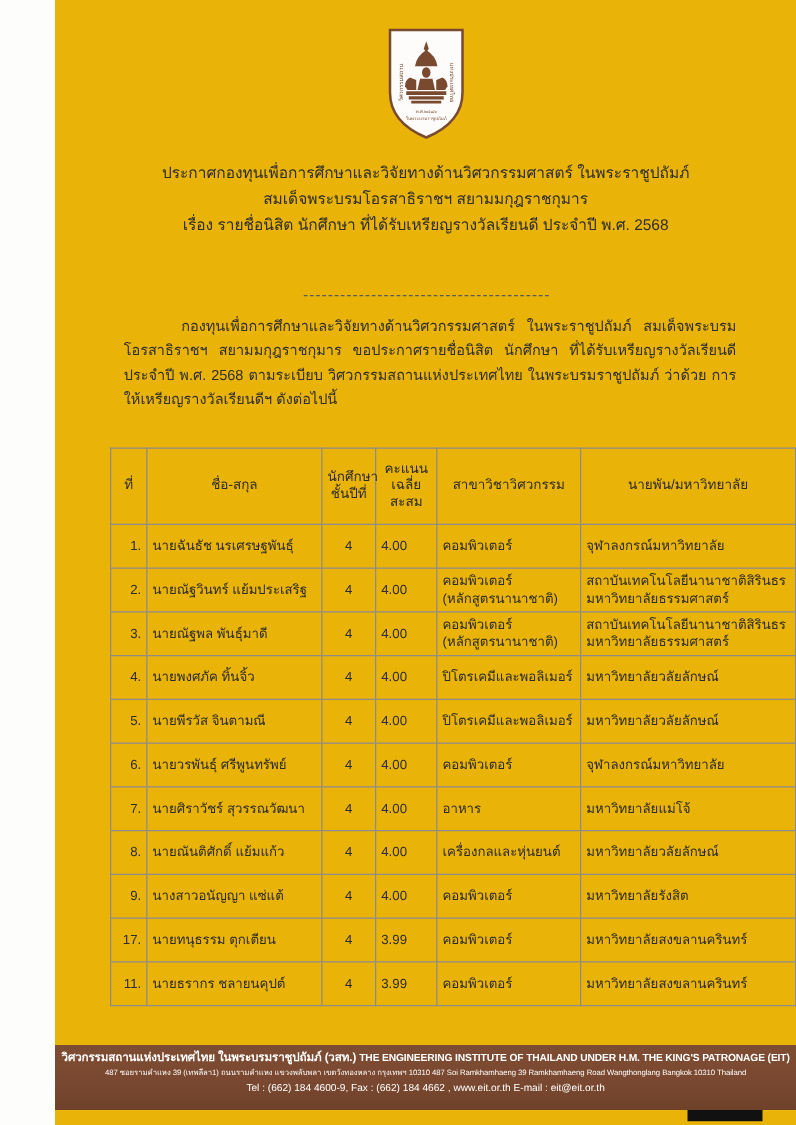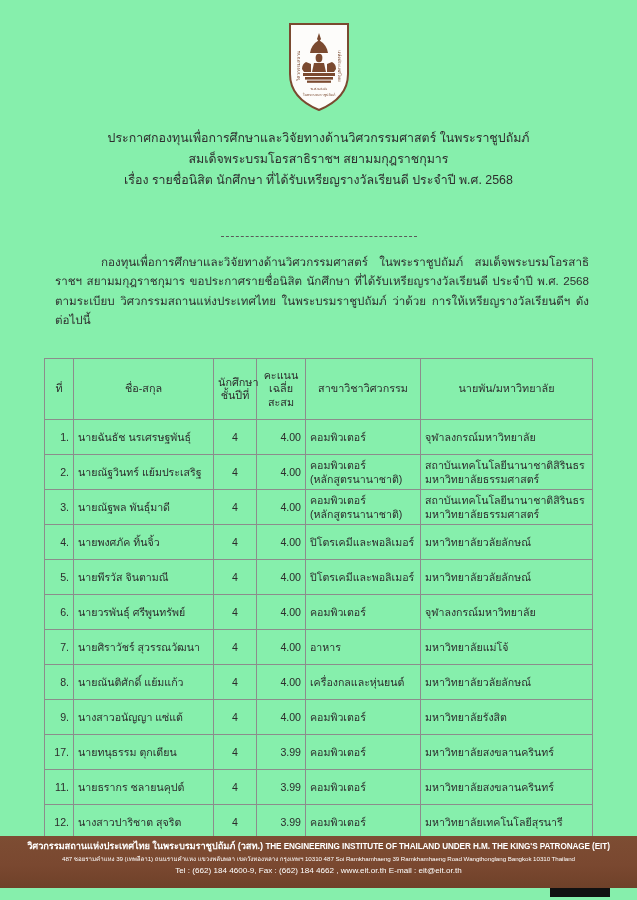--- a/index.html
+++ b/index.html
@@ -15,21 +15,22 @@
     overflow: hidden;
     font-family: "Liberation Sans", "DejaVu Sans", sans-serif;
     color: #2b2b2b;
     background: #fdfdfb;
   }
 
   
   .page {
     position: absolute;
     inset: 0;
-    background: #86efac;
+    background: #eab308;
+    margin-left: 44px;
   }
 
   
   .emblem-wrap {
     position: absolute;
     top: 18px;
     left: 0;
     right: 0;
     display: flex;
     justify-content: center;
@@ -113,21 +114,21 @@
     line-height: 13.5px;
     font-size: 10.8px;
   }
   table.grades tbody td {
     height: 28px;
     line-height: 14px;
   }
   td.c-no    { text-align: right;  padding-right: 6px; }
   td.c-name  { text-align: left;   padding-left: 10px; }
   td.c-year  { text-align: center; }
-  td.c-gpa   { text-align: right; }
+  td.c-gpa   { text-align: left; }
   td.c-field { text-align: left;   padding-left: 7px; }
   td.c-inst  { text-align: left;   padding-left: 8px; }
 
   col.w-no    { width: 29px; }
   col.w-name  { width: 140px; }
   col.w-year  { width: 43px; }
   col.w-gpa   { width: 49px; }
   col.w-field { width: 115px; }
   col.w-inst  { width: 172px; }
 
@@ -478,40 +479,20 @@
             <td class="c-gpa">
               <span class="sub">3.99</span>
             </td>
             <td class="c-field">
               <span class="sub">คอมพิวเตอร์</span>
             </td>
             <td class="c-inst">
               <span class="sub">มหาวิทยาลัยสงขลานครินทร์</span>
             </td>
           </tr>
-          <tr>
-            <td class="c-no">
-              <span class="sub">12.</span>
-            </td>
-            <td class="c-name">
-              <span class="sub">นางสาวปาริชาต สุจริต</span>
-            </td>
-            <td class="c-year">
-              <span class="sub">4</span>
-            </td>
-            <td class="c-gpa">
-              <span class="sub">3.99</span>
-            </td>
-            <td class="c-field">
-              <span class="sub">คอมพิวเตอร์</span>
-            </td>
-            <td class="c-inst">
-              <span class="sub">มหาวิทยาลัยเทคโนโลยีสุรนารี</span>
-            </td>
-          </tr>
         </tbody>
     </table>
   </div>
 
   <div class="footer">
     <div class="f1">
       <span>วิศวกรรมสถานแห่งประเทศไทย ในพระบรมราชูปถัมภ์ (วสท.)</span>
       <span class="en">THE ENGINEERING INSTITUTE OF THAILAND UNDER H.M. THE KING'S PATRONAGE (EIT)</span>
     </div>
     <div class="f2">

